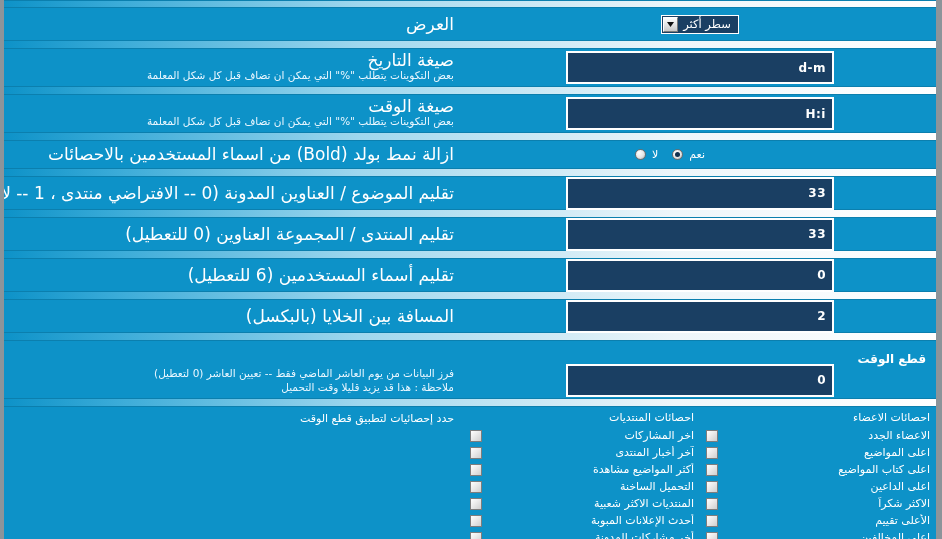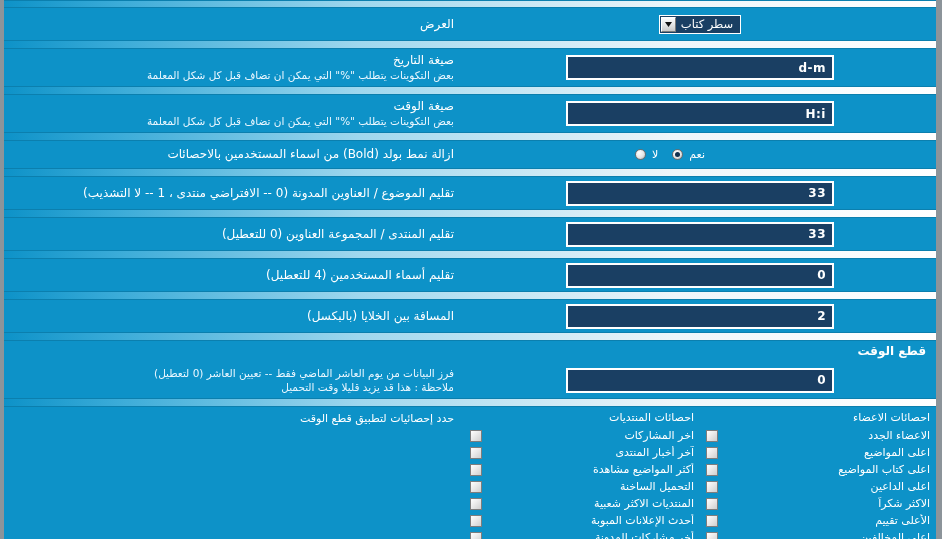--- a/index.html
+++ b/index.html
@@ -45,21 +45,21 @@
     flex: 1 1 auto;
     text-align: right;
     padding: 4px 10px 4px 6px;
     color: #ffffff;
     font-size: 11px;
     line-height: 15px;
     box-sizing: border-box;
     direction: rtl;
   }
   .label-title {
-    font-size: 12px;
+    font-size: 17px;
     color: #ffffff;
     white-space: nowrap;
   }
   .label-desc {
     font-size: 10.5px;
     color: #eaf7ff;
     line-height: 14px;
   }
   .label-head {
     font-weight: bold;
@@ -70,21 +70,21 @@
     flex: 0 0 472px;
     display: flex;
     align-items: center;
     justify-content: center;
     box-sizing: border-box;
     padding: 3px 0;
   }
 
   input.txt {
     width: 268px;
-    height: 25px;
+    height: 33px;
     background: #1a3f63;
     color: #ffffff;
     border: 2px solid #ffffff;
     outline: none;
     text-align: right;
     direction: ltr;
     font-family: "DejaVu Sans", "Liberation Sans", sans-serif;
     font-size: 12px;
     font-weight: bold;
     padding: 0 6px;
@@ -217,21 +217,21 @@
 </head>
 <body>
 
 <div class="page">
 
   <div class="sep thin"></div>
 
   <div class="row" style="height:32px;">
     <div class="field-cell">
       <div class="select-wrap">
-        <span class="select-val">سطر كتاب</span>
+        <span class="select-val">سطر أكثر</span>
         <span class="select-arrow">
           <svg width="7" height="5" viewBox="0 0 7 5">
               <polygon points="0,0 7,0 3.5,5" fill="#111"></polygon>
             </svg>
         </span>
       </div>
     </div>
     <div class="label-cell">
       <div class="label-title">العرض</div>
     </div>
@@ -303,39 +303,39 @@
     </div>
   </div>
 
   <div class="sep"></div>
 
   <div class="row" style="height:32px;">
     <div class="field-cell">
       <input class="txt" type="text" value="0" style="">
     </div>
     <div class="label-cell">
-      <div class="label-title">تقليم أسماء المستخدمين (4 للتعطيل)</div>
+      <div class="label-title">تقليم أسماء المستخدمين (6 للتعطيل)</div>
     </div>
   </div>
 
   <div class="sep"></div>
 
   <div class="row" style="height:32px;">
     <div class="field-cell">
       <input class="txt" type="text" value="2" style="">
     </div>
     <div class="label-cell">
       <div class="label-title">المسافة بين الخلايا (بالبكسل)</div>
     </div>
   </div>
 
   <div class="sep"></div>
 
   <div class="row" style="height:21px;">
-    <div class="label-cell" style="padding-top:4px;">
+    <div class="label-cell" style="padding-top:20px;">
       <div class="label-head">قطع الوقت</div>
     </div>
   </div>
 
   <div class="row" style="height:36px;">
     <div class="field-cell">
       <input class="txt" type="text" value="0" style="">
     </div>
     <div class="label-cell">
       <div class="label-desc">فرز البيانات من يوم العاشر الماضي فقط -- تعيين العاشر (0 لتعطيل)</div>

